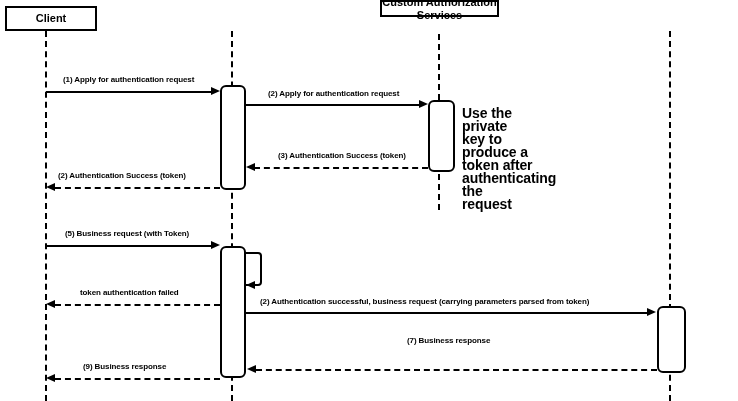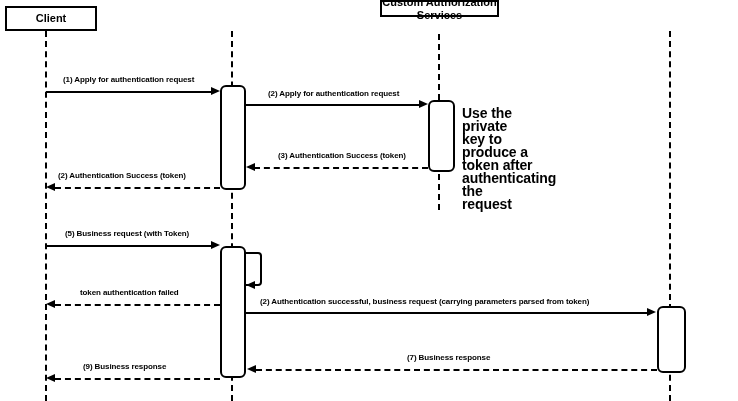--- a/index.html
+++ b/index.html
@@ -94,19 +94,19 @@
   <div class="msg-line dashed" style="left:55px;top:304px;width:165px"></div>
   <div class="arrowhead left" style="left:46px;top:300px"></div>
   <div class="msg-label" style="left:80px;top:288px">token authentication failed</div>
 
   <div class="msg-line" style="left:246px;top:312px;width:402px"></div>
   <div class="arrowhead right" style="left:647px;top:308px"></div>
   <div class="msg-label" style="left:260px;top:297px">(2) Authentication successful, business request (carrying parameters parsed from token)</div>
 
   <div class="msg-line dashed" style="left:256px;top:369px;width:401px"></div>
   <div class="arrowhead left" style="left:247px;top:365px"></div>
-  <div class="msg-label" style="left:407px;top:353px">(7) Business response</div>
+  <div class="msg-label" style="left:407px;top:336px">(7) Business response</div>
 
   <div class="msg-line dashed" style="left:55px;top:378px;width:165px"></div>
   <div class="arrowhead left" style="left:46px;top:374px"></div>
   <div class="msg-label" style="left:83px;top:362px">(9) Business response</div>
 
 </div>
 
 </body></html>

